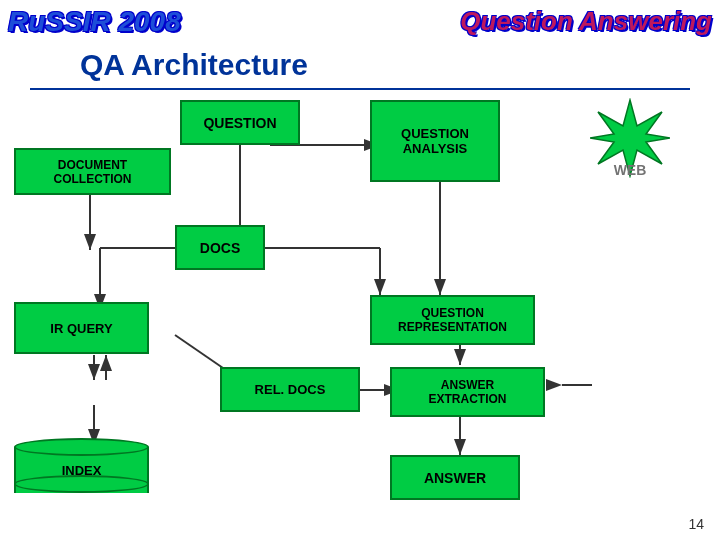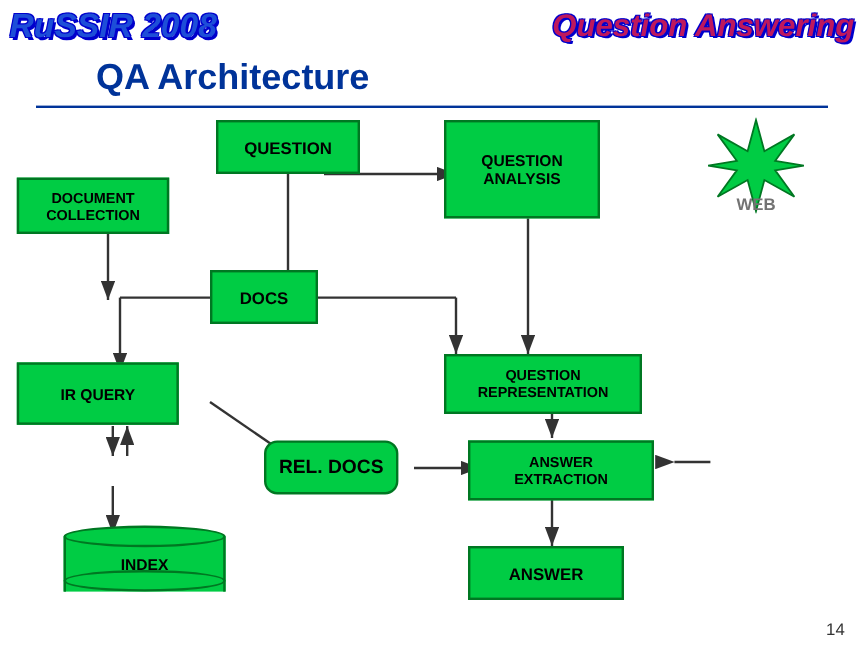--- a/index.html
+++ b/index.html
@@ -176,21 +176,21 @@
 </svg>
 
 <div class="box" style="left:180px; top:100px; width:120px; height:45px; font-size:14px;">
   <span>QUESTION</span>
 </div>
 
 <div class="box" style="left:370px; top:100px; width:130px; height:82px;">
   <span>QUESTION<br>ANALYSIS</span>
 </div>
 
-<div class="box" style="left:14px; top:148px; width:127px; height:47px; font-size:12px;">
+<div class="box" style="left:14px; top:148px; width:157px; height:47px; font-size:12px;">
   <span>DOCUMENT<br>COLLECTION</span>
 </div>
 
 <div class="starburst" style="left:590px; top:98px;">
   <svg viewBox="0 0 80 80">
     <polygon points="40,2 47,28 72,14 56,36 80,40 56,44 72,66 47,52 40,78 33,52 8,66 24,44 0,40 24,36 8,14 33,28" fill="#00cc44" stroke="#007722" stroke-width="1.5"></polygon>
   </svg>
   <span class="starburst-label">WEB</span>
 </div>
 
@@ -199,29 +199,29 @@
 </div>
 
 <div class="box" style="left:370px; top:295px; width:165px; height:50px; font-size:12px;">
   <span>QUESTION<br>REPRESENTATION</span>
 </div>
 
 <div class="box" style="left:14px; top:302px; width:135px; height:52px; font-size:13px;">
   <span>IR QUERY</span>
 </div>
 
-<div class="box" style="left:220px; top:367px; width:112px; height:45px; font-size:16px;border-radius:11px;">
+<div class="box" style="left:220px; top:367px; width:140px; height:45px; font-size:13px;">
   <span>REL. DOCS</span>
 </div>
 
 <div class="box" style="left:390px; top:367px; width:155px; height:50px; font-size:12px;">
   <span>ANSWER<br>EXTRACTION</span>
 </div>
 
-<div class="cylinder" style="left:14px; top:438px;margin-left:39px;">
+<div class="cylinder" style="left:14px; top:438px;">
   <div style="position:relative; width:135px; height:55px;">
     <div style="position:absolute; top:0; left:0; width:135px; height:18px; background:#00cc44; border:2px solid #007722; border-radius:50%; z-index:2;"></div>
     <div style="position:absolute; top:9px; left:0; width:135px; height:46px; background:#00cc44; border-left:2px solid #007722; border-right:2px solid #007722; display:flex; align-items:center; justify-content:center; font-weight:bold; font-size:13px;">
       <span>INDEX</span>
     </div>
     <div style="position:absolute; bottom:0; left:0; width:135px; height:18px; background:#00cc44; border:2px solid #007722; border-radius:50%; z-index:2;"></div>
   </div>
 </div>
 
 <div class="box" style="left:390px; top:455px; width:130px; height:45px; font-size:14px;">

